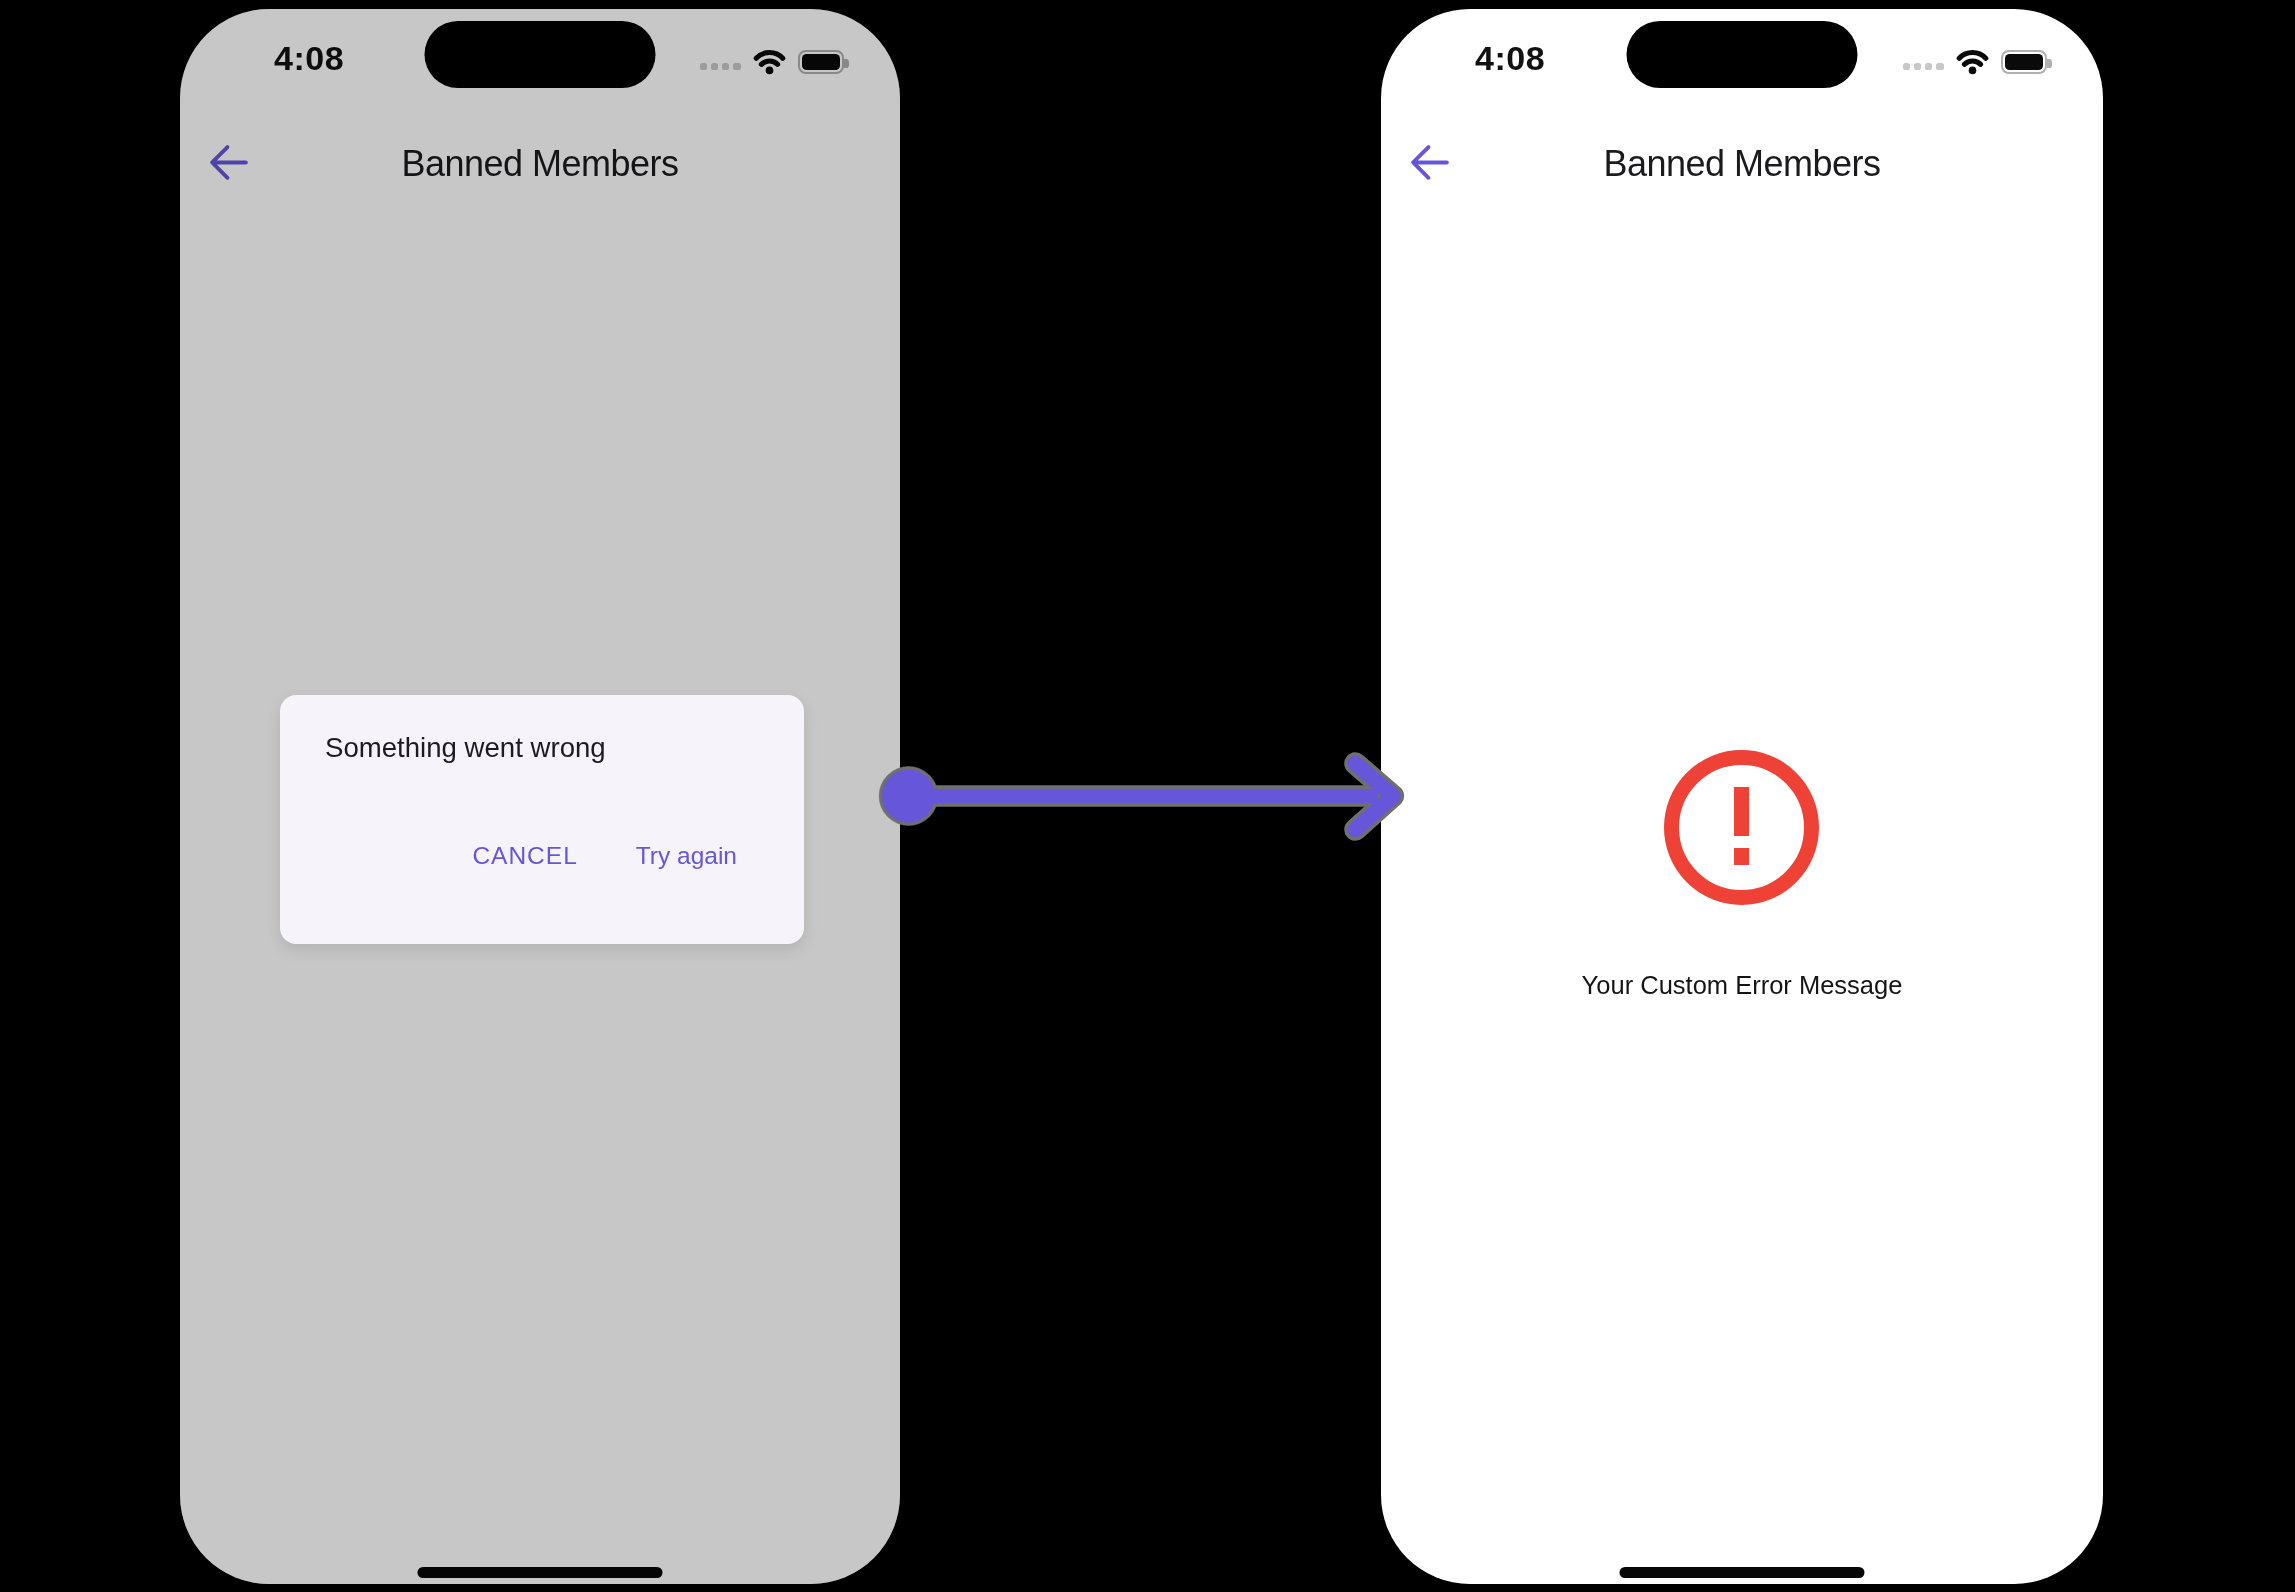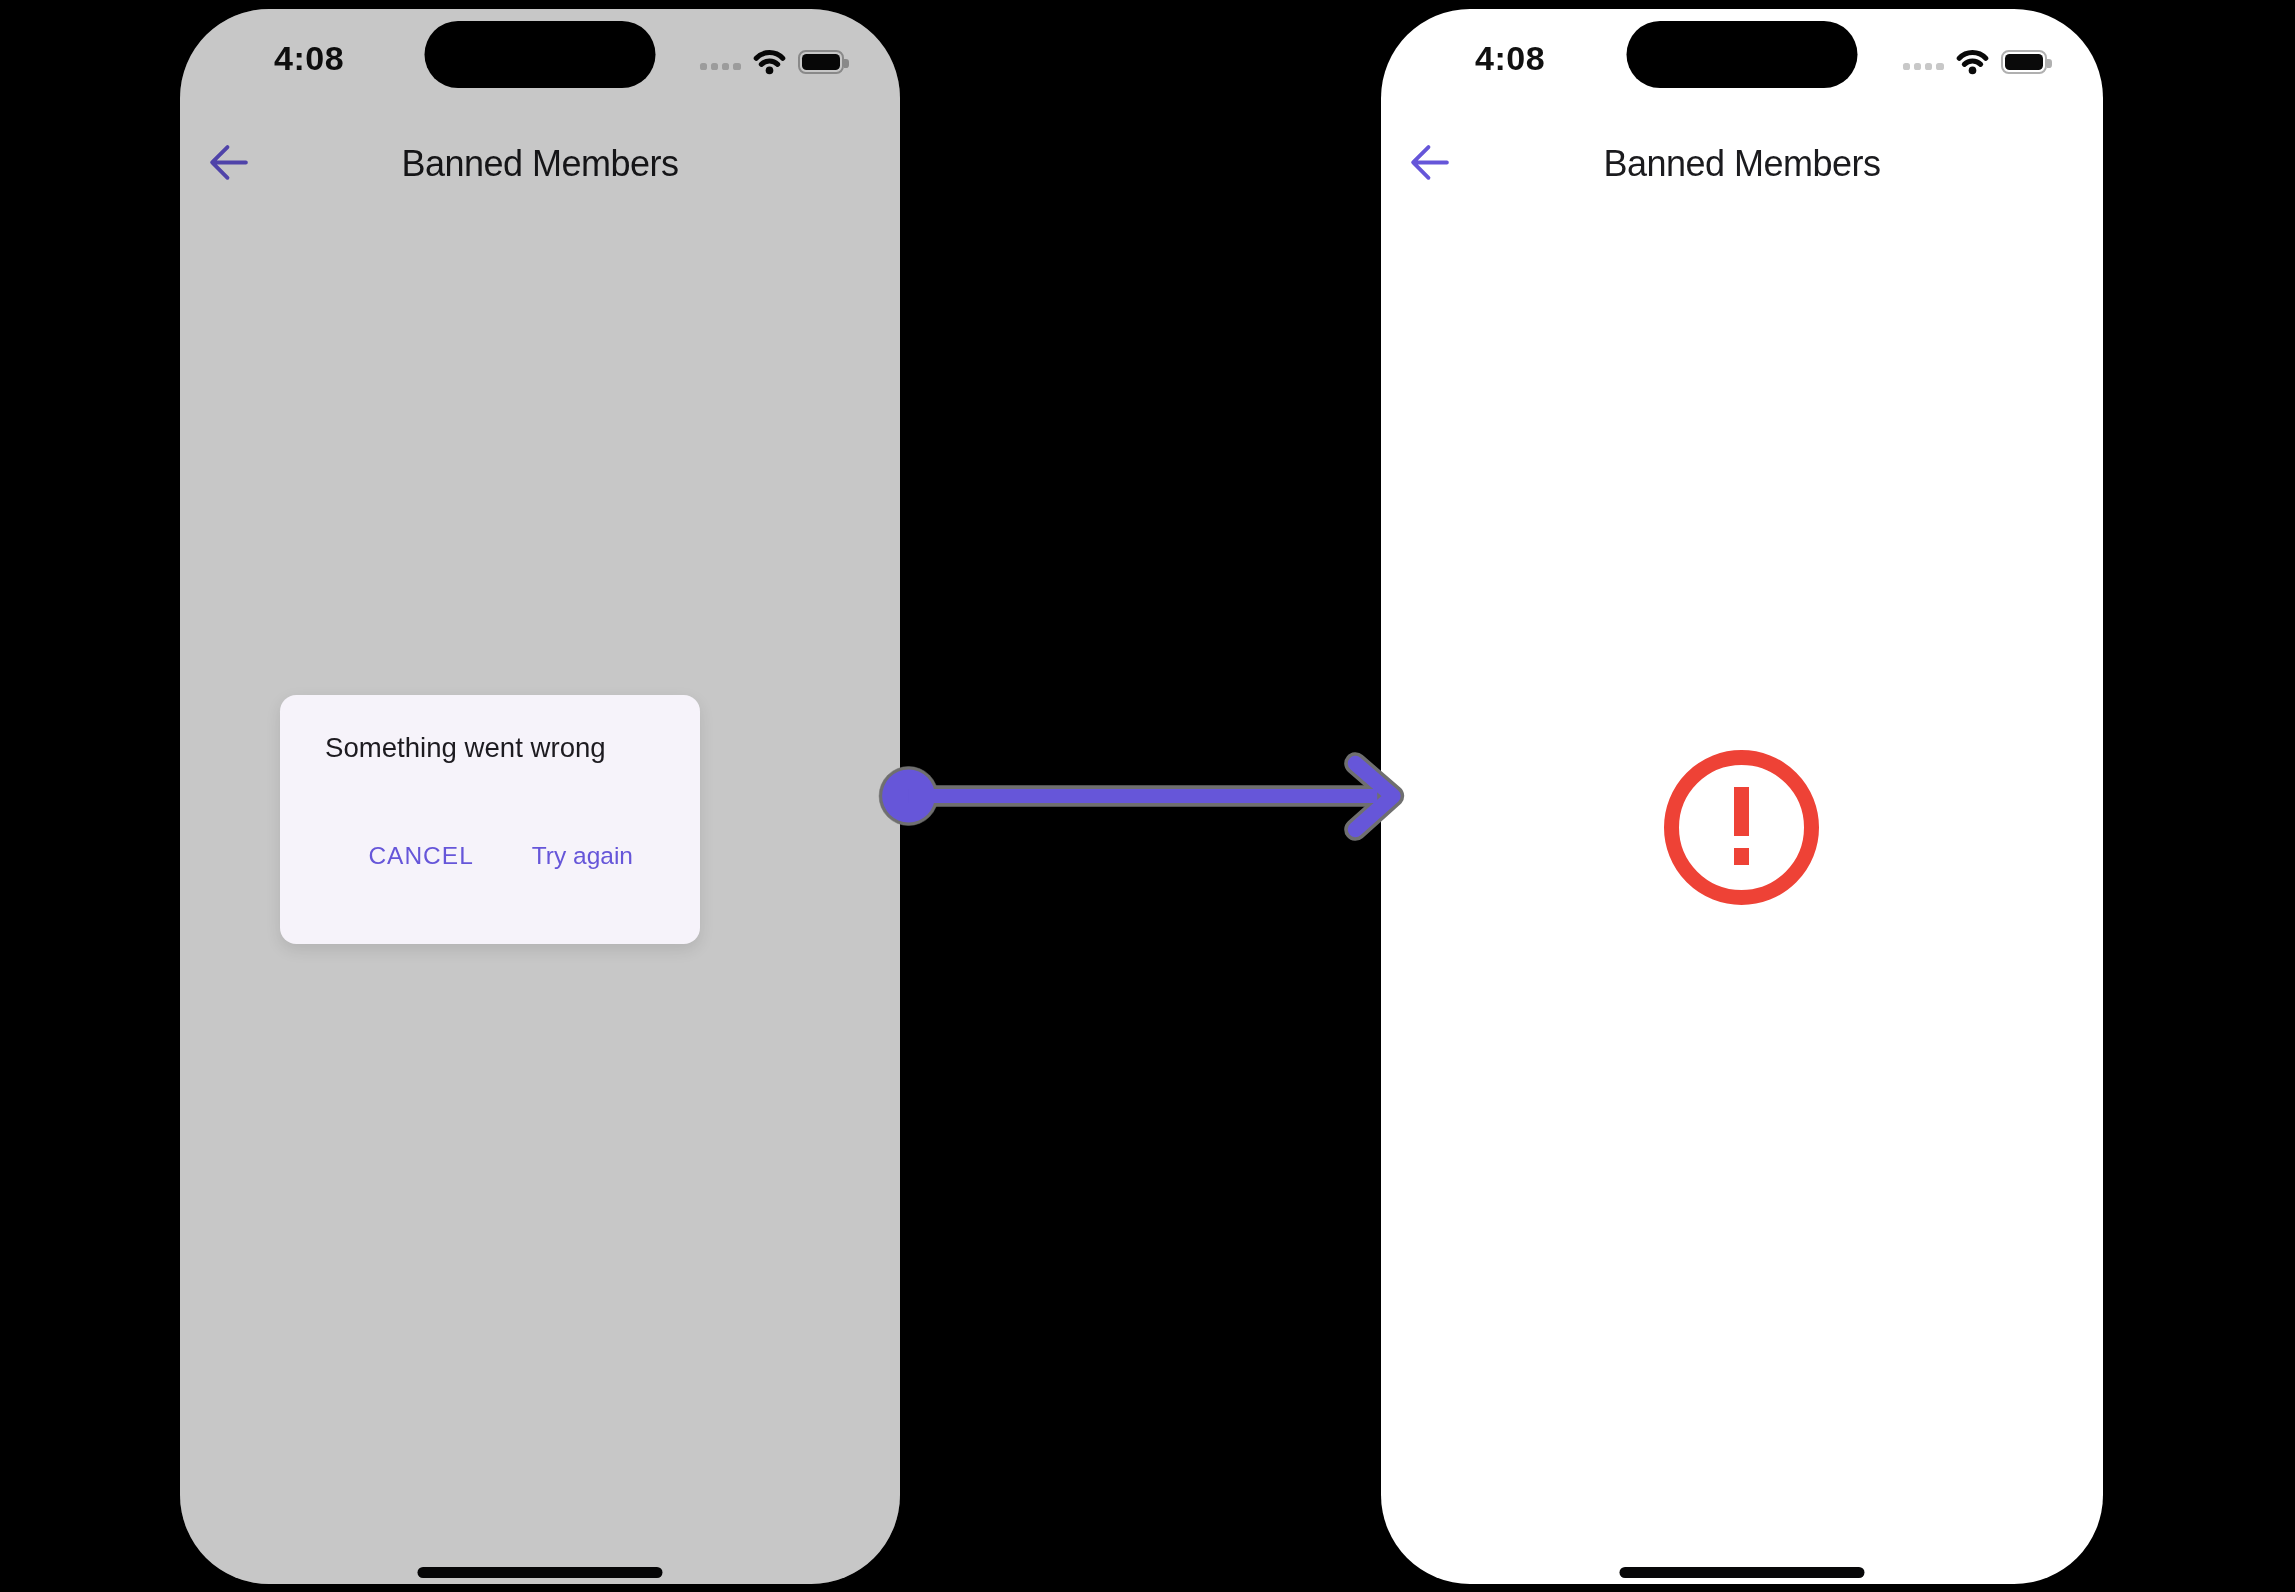--- a/index.html
+++ b/index.html
@@ -67,21 +67,21 @@
     position:absolute; bottom:5.6px; left:50%; transform:translateX(-50%);
     width:245px; height:10.7px; border-radius:5.6px; background:#070708;
   }
 
   
   .scrim {
     position:absolute; inset:0; background:rgba(0,0,0,0.218); z-index:5;
   }
   .dialog {
     position:absolute; z-index:6;
-    left:100px; top:686px; width:420px; height:249px;
+    left:100px; top:686px; width:524px; height:249px;
     background:#F6F3FA; border-radius:16.3px;
     box-shadow:0 5.1px 15.3px rgba(0,0,0,0.10);
   }
   .dialog-title {
     position:absolute; left:45px; top:37px;
     font-size:27.6px; color:#1D1B20; line-height:32px;
   }
   .dialog-actions {
     position:absolute; top:148px; right:67px;
     display:flex; gap:58px; align-items:center;
@@ -207,16 +207,17 @@
     </svg>
   </div>
 
   <div class="page-title">Banned Members</div>
 
   <div class="error-circle">
     <div class="bang-bar"></div>
     <div class="bang-dot"></div>
   </div>
 
+  <div class="error-message">Your Custom Error Message</div>
 
   <div class="home-indicator"></div>
 </div>
 
 
 </body></html>

